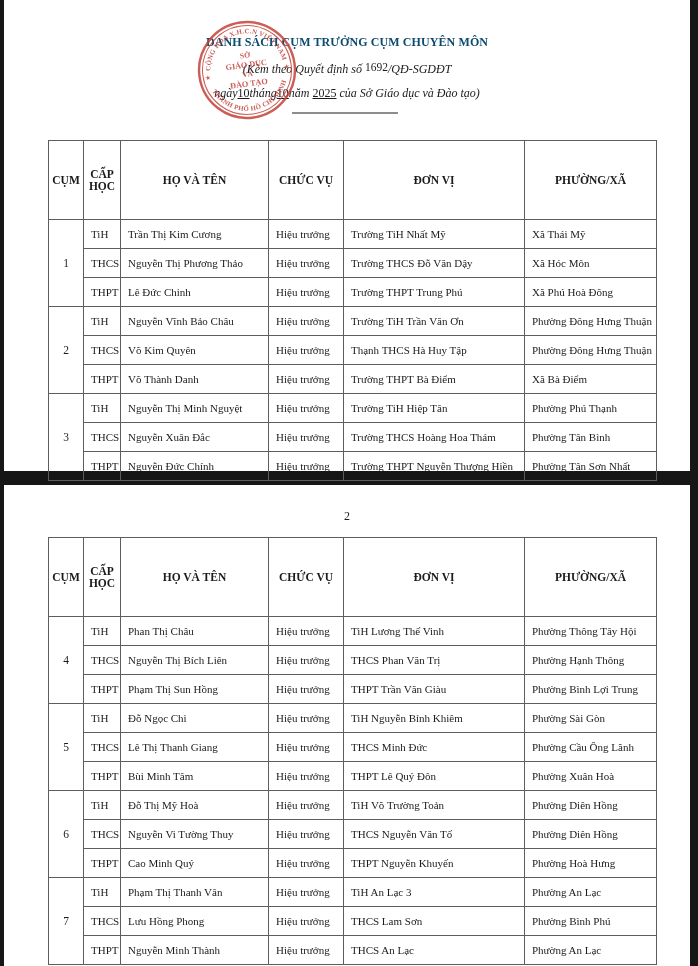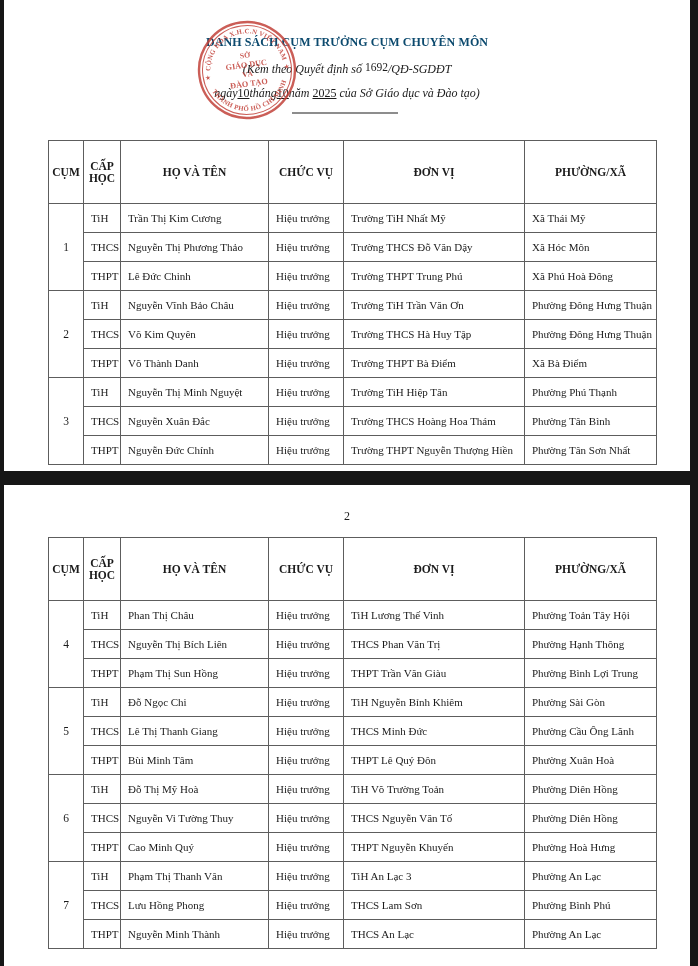--- a/index.html
+++ b/index.html
@@ -36,21 +36,21 @@
 
   
   .doc-table {
     position:absolute; left:44px; width:608px;
     border-collapse:collapse; table-layout:fixed;
   }
   #table1 { top:140px; }
   #table2 { top:52px; }
   .doc-table th {
     border:1px solid #5d5d5d; font-size:11.5px; font-weight:bold;
-    text-align:center; vertical-align:middle; height:40px; padding:11px 2px;
+    text-align:center; vertical-align:middle; height:40px; padding:19px 2px;
   }
   .doc-table td {
     border:1px solid #5d5d5d; font-size:11px; vertical-align:middle;
     height:26px; padding:1px 3px 1px 7px; white-space:nowrap; overflow:hidden;
   }
   .doc-table td.c-cum { text-align:center; padding:1px; font-size:11.5px; }
 
   .page-number { position:absolute; top:24px; left:0; right:0; text-align:center; font-size:12px; }
 </style>
 </head>
@@ -139,21 +139,21 @@
           <td>TiH</td>
           <td>Nguyễn Vĩnh Bảo Châu</td>
           <td>Hiệu trưởng</td>
           <td>Trường TiH Trần Văn Ơn</td>
           <td>Phường Đông Hưng Thuận</td>
         </tr>
         <tr>
           <td>THCS</td>
           <td>Võ Kim Quyên</td>
           <td>Hiệu trưởng</td>
-          <td>Trường THCS Hà Huy Tập</td>
+          <td>Thạnh THCS Hà Huy Tập</td>
           <td>Phường Đông Hưng Thuận</td>
         </tr>
         <tr>
           <td>THPT</td>
           <td>Võ Thành Danh</td>
           <td>Hiệu trưởng</td>
           <td>Trường THPT Bà Điểm</td>
           <td>Xã Bà Điểm</td>
         </tr>
         <tr>
@@ -204,21 +204,21 @@
         <th>PHƯỜNG/XÃ</th>
       </tr>
     </thead>
     <tbody id="tbody2">
         <tr>
           <td rowspan="3" class="c-cum">4</td>
           <td>TiH</td>
           <td>Phan Thị Châu</td>
           <td>Hiệu trưởng</td>
           <td>TiH Lương Thế Vinh</td>
-          <td>Phường Toản Tây Hội</td>
+          <td>Phường Thông Tây Hội</td>
         </tr>
         <tr>
           <td>THCS</td>
           <td>Nguyễn Thị Bích Liên</td>
           <td>Hiệu trưởng</td>
           <td>THCS Phan Văn Trị</td>
           <td>Phường Hạnh Thông</td>
         </tr>
         <tr>
           <td>THPT</td>

